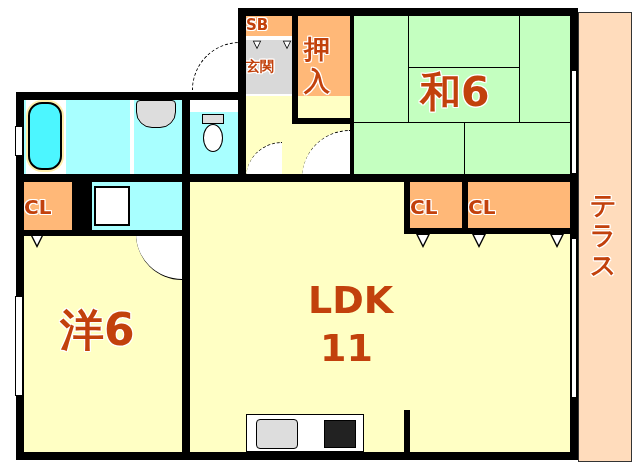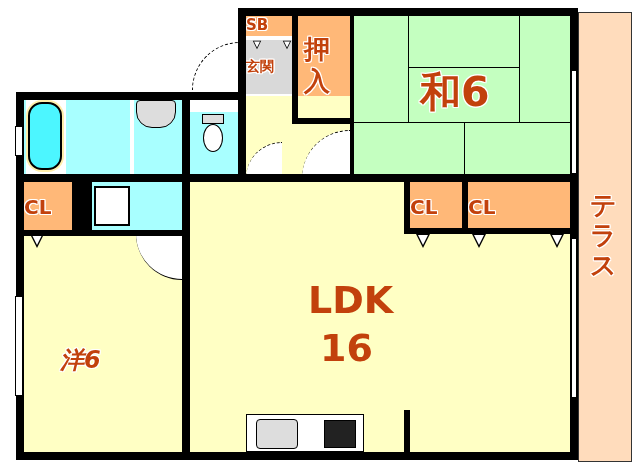--- a/index.html
+++ b/index.html
@@ -53,31 +53,31 @@
 <div class="abs" style="left:24px;top:100px;width:106px;height:74px;background:#a8ffff;"></div>
 <div class="abs" style="left:26px;top:100px;width:40px;height:74px;background:#fff;"></div>
 <div class="abs" style="left:28px;top:102px;width:34px;height:68px;background:#4cf6ff;border:2px solid #000;border-radius:14px;box-shadow:0 0 0 2px #ffeeaa;"></div>
 
 <div class="abs" style="left:134px;top:98px;width:48px;height:152px;background:#a8ffff;"></div>
 <div class="abs" style="left:92px;top:182px;width:90px;height:68px;background:#a8ffff;"></div>
 <div class="abs" style="left:136px;top:100px;width:40px;height:28px;background:#ddd;border:1.5px solid #000;border-radius:4px 4px 16px 16px;"></div>
 <div class="abs" style="left:94px;top:186px;width:36px;height:40px;background:#fff;border:2px solid #000;"></div>
 
 <div class="abs" style="left:24px;top:234px;width:158px;height:218px;background:#ffffc4;"></div>
-<div class="lbl" style="left:60px;top:340px;width:90px;font-size:24px;line-height:40px;font-style:italic;">洋6</div>
+<div class="lbl" style="left:60px;top:310px;width:90px;font-size:44px;line-height:40px;">洋6</div>
 <div class="door" style="left:136px;top:234px;width:46px;height:46px;border-radius:0 0 0 46px;border-style:none;border-bottom:1.5px solid #000;background:#fff;"></div>
 
 <div class="abs" style="left:24px;top:182px;width:48px;height:48px;background:#ffb878;"></div>
 <div class="lbl" style="left:24px;top:194px;width:48px;font-size:20px;line-height:26px;">CL</div>
 <div class="tri" style="left:30px;top:234px;"></div>
 
 <div class="abs" style="left:190px;top:182px;width:388px;height:270px;background:#ffffc4;"></div>
 <div class="abs" style="left:190px;top:182px;width:218px;height:50px;background:#ffffc4;"></div>
 <div class="lbl" style="left:308px;top:278px;width:130px;font-size:38px;line-height:44px;text-shadow:none;">LDK</div>
-<div class="lbl" style="left:320px;top:326px;width:90px;font-size:38px;line-height:44px;text-shadow:none;">16</div>
+<div class="lbl" style="left:320px;top:326px;width:90px;font-size:38px;line-height:44px;text-shadow:none;">11</div>
 
 <div class="abs" style="left:410px;top:182px;width:52px;height:48px;background:#ffb878;"></div>
 <div class="lbl" style="left:410px;top:194px;width:52px;font-size:20px;line-height:26px;">CL</div>
 <div class="abs" style="left:468px;top:182px;width:104px;height:48px;background:#ffb878;"></div>
 <div class="lbl" style="left:468px;top:194px;width:104px;font-size:20px;line-height:26px;">CL</div>
 <div class="tri" style="left:416px;top:234px;"></div>
 <div class="tri" style="left:472px;top:234px;"></div>
 <div class="tri" style="left:550px;top:234px;"></div>
 
 <div class="abs" style="left:246px;top:414px;width:118px;height:38px;background:#fff;border:1.5px solid #000;"></div>

